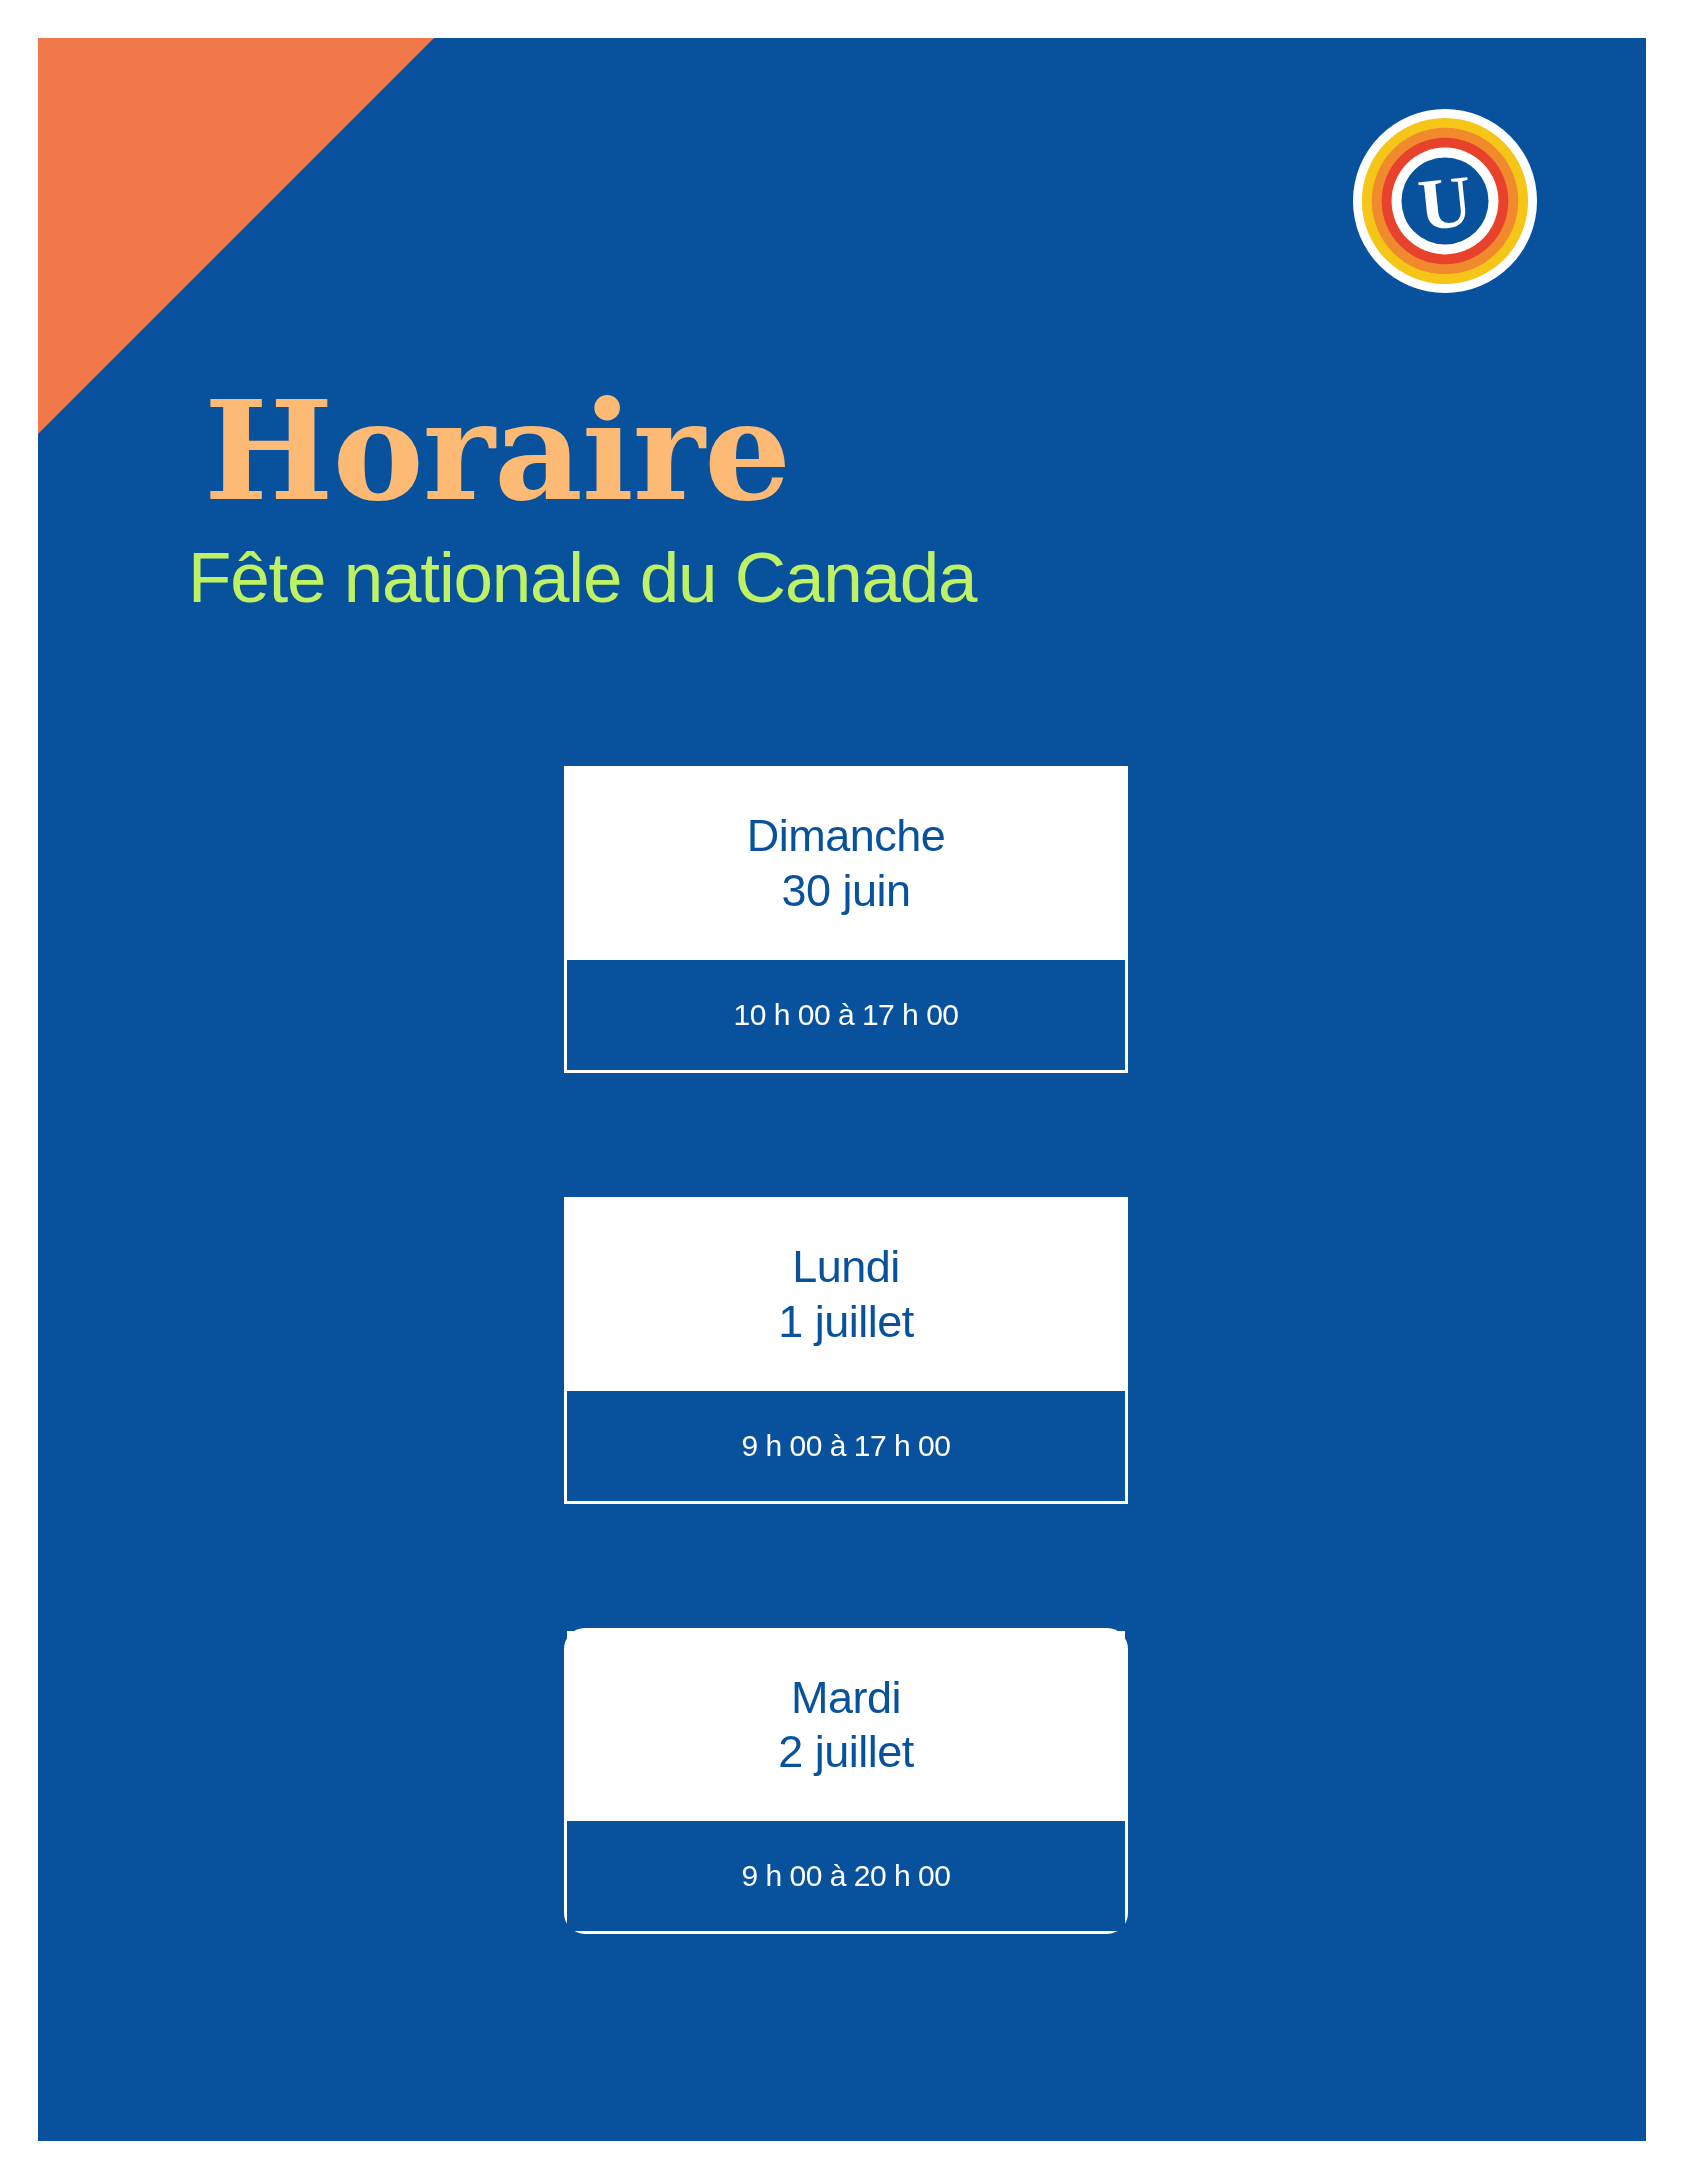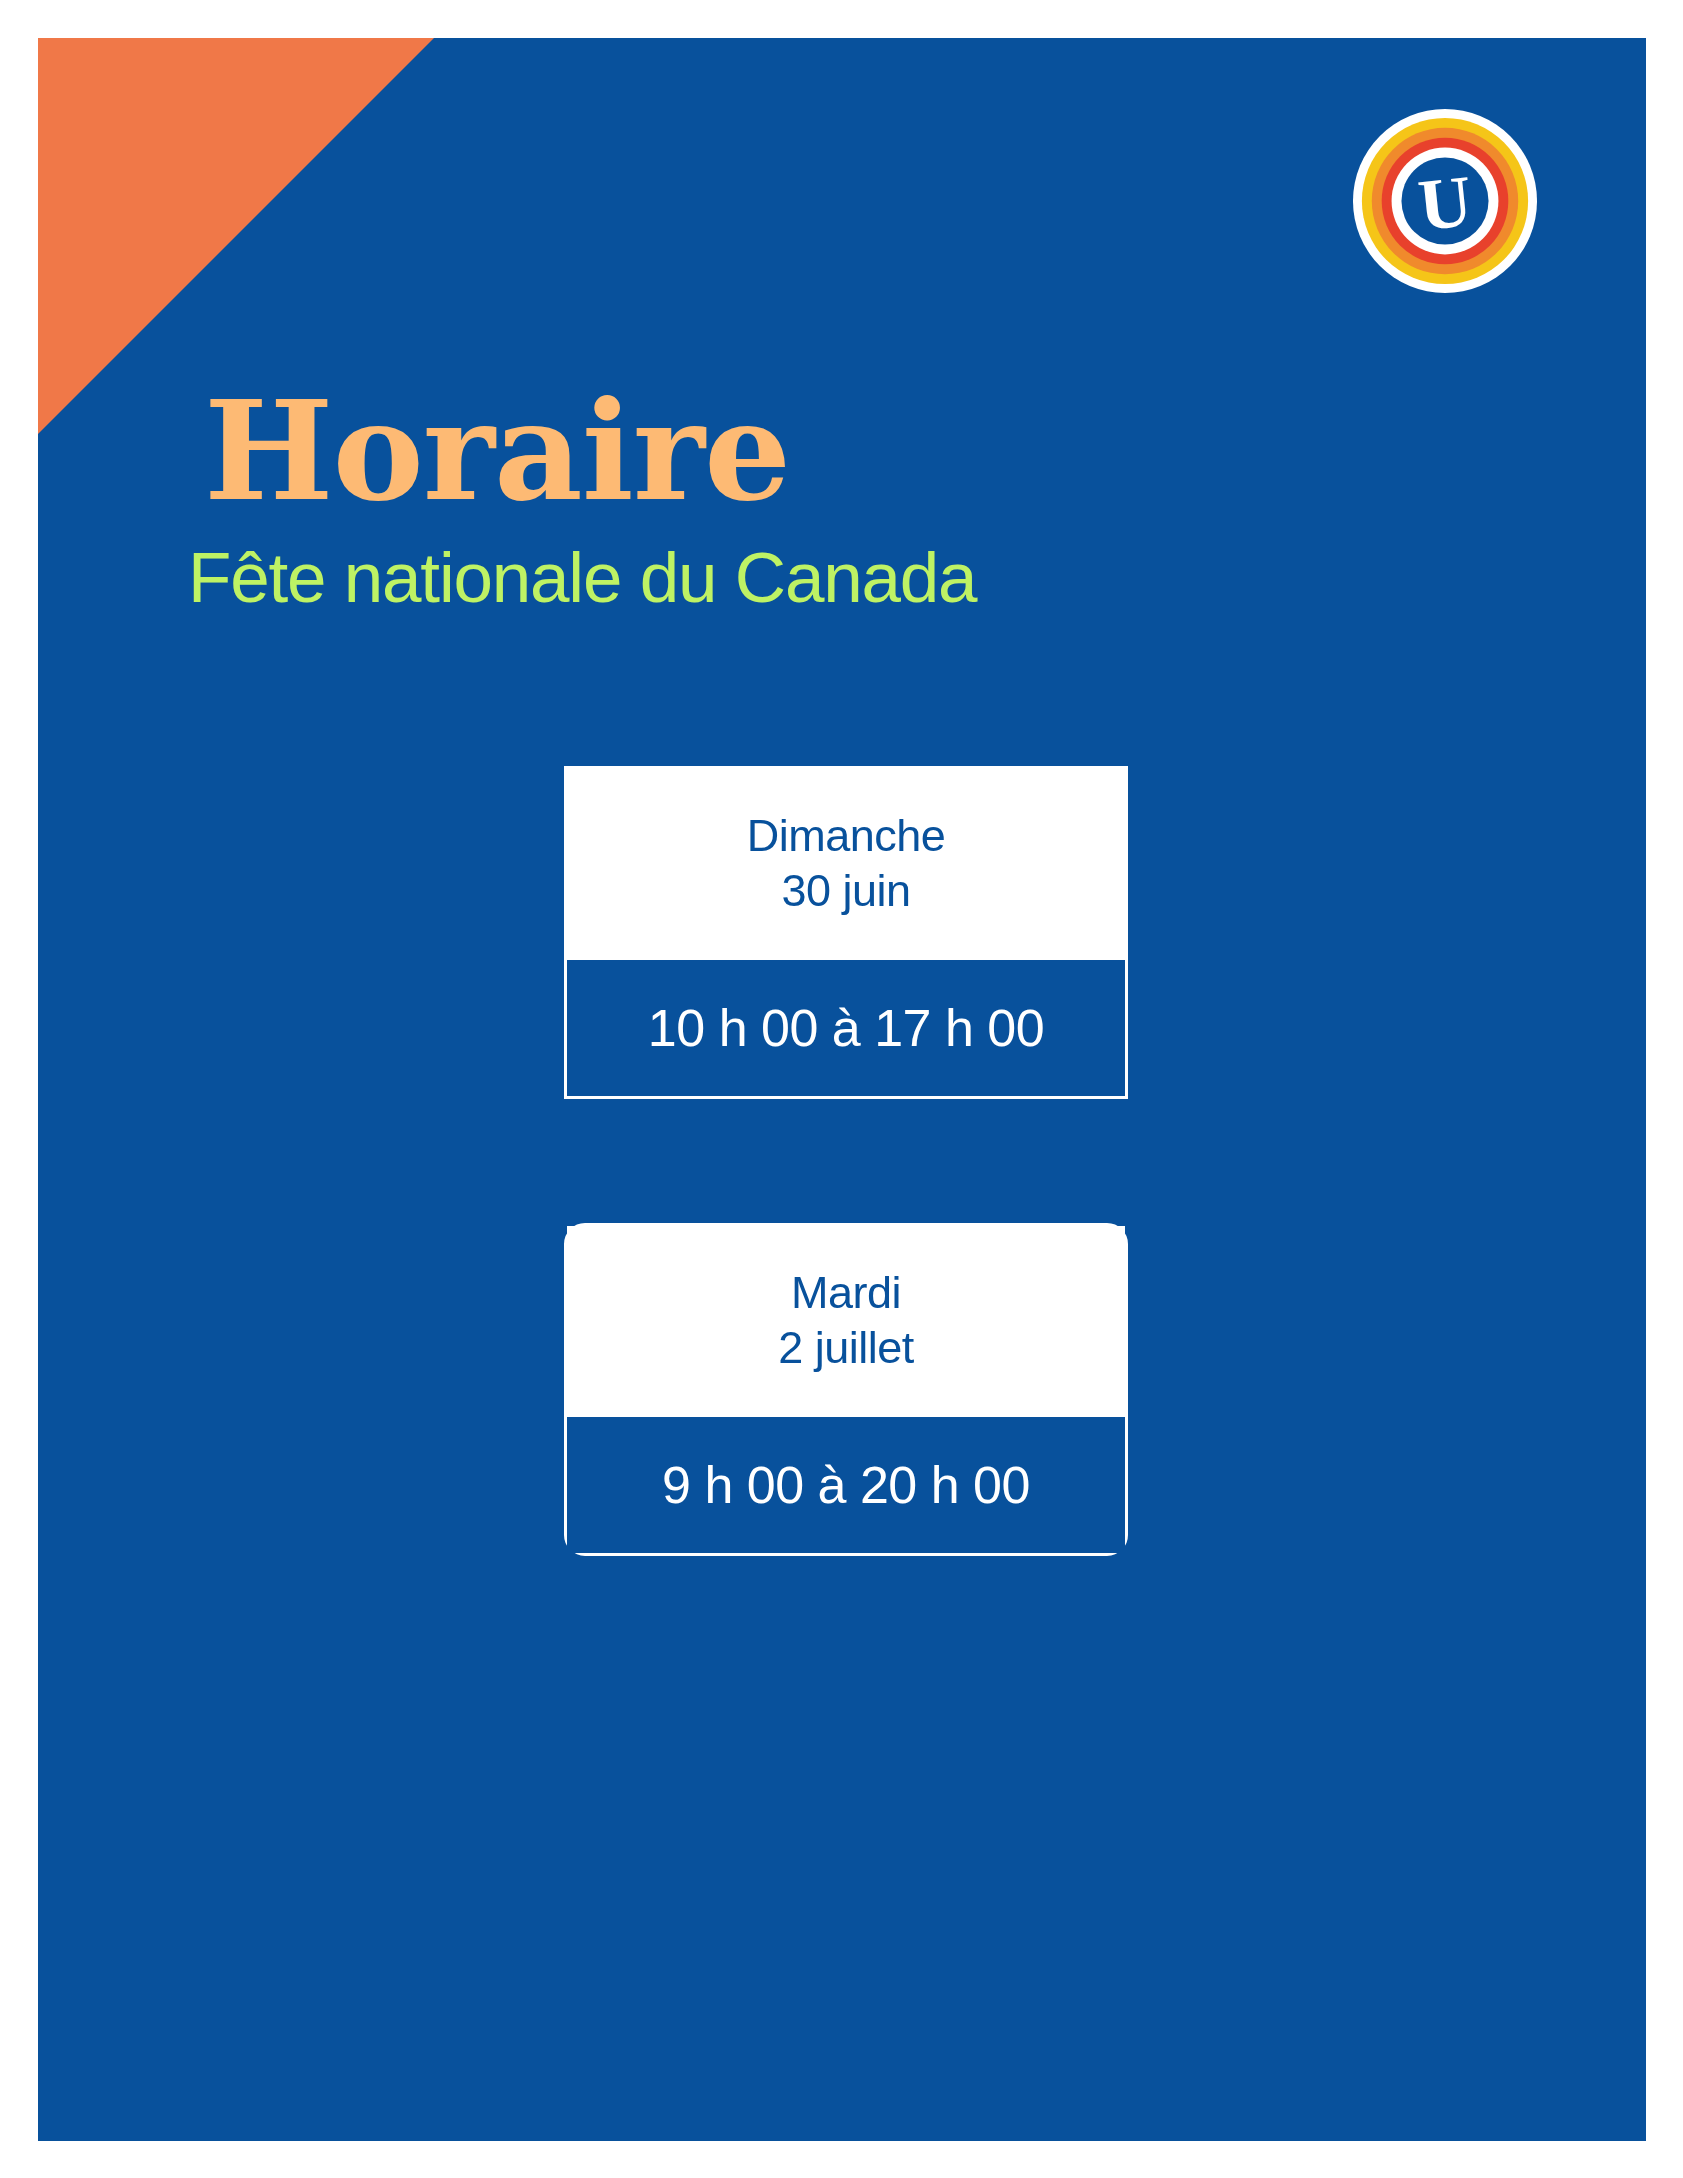--- a/index.html
+++ b/index.html
@@ -97,21 +97,21 @@
     font-size: 45px;
     line-height: 1.22;
     font-weight: normal;
     letter-spacing: -0.5px;
   }
 
   .card-hours {
     background: #08519c;
     color: #ffffff;
     text-align: center;
-    font-size: 52px;
+    font-size: 30px;
     letter-spacing: -0.5px;
     padding: 38px 10px 38px 10px;
     border-top: 3px solid #ffffff;
   }
 </style>
 </head>
 <body>
 
 <div class="poster">
 
@@ -137,20 +137,27 @@
   <div class="schedule">
 
     <div class="card">
       <div class="card-head">
         <span class="card-day">Dimanche</span>
         <span class="card-date">30 juin</span>
       </div>
       <div class="card-hours">10 h 00 à 17 h 00</div>
     </div>
 
+    <div class="card">
+      <div class="card-head">
+        <span class="card-day">Lundi</span>
+        <span class="card-date">1 juillet</span>
+      </div>
+      <div class="card-hours">9 h 00 à 17 h 00</div>
+    </div>
 
     <div class="card">
       <div class="card-head">
         <span class="card-day">Mardi</span>
         <span class="card-date">2 juillet</span>
       </div>
       <div class="card-hours">9 h 00 à 20 h 00</div>
     </div>
 
   </div>

